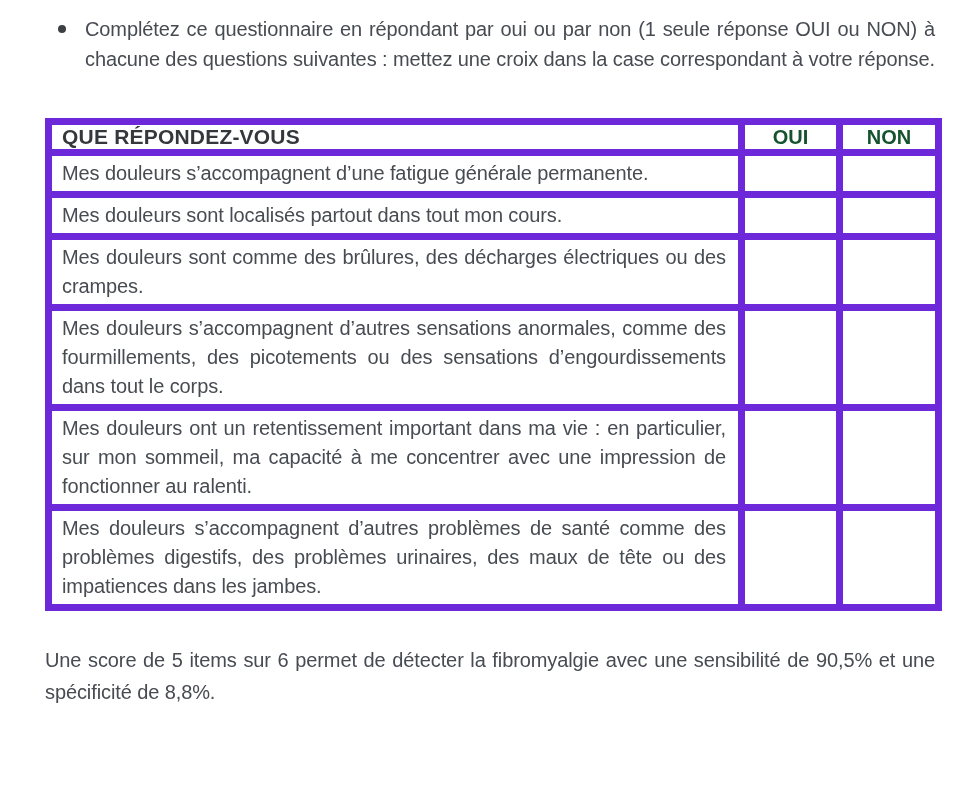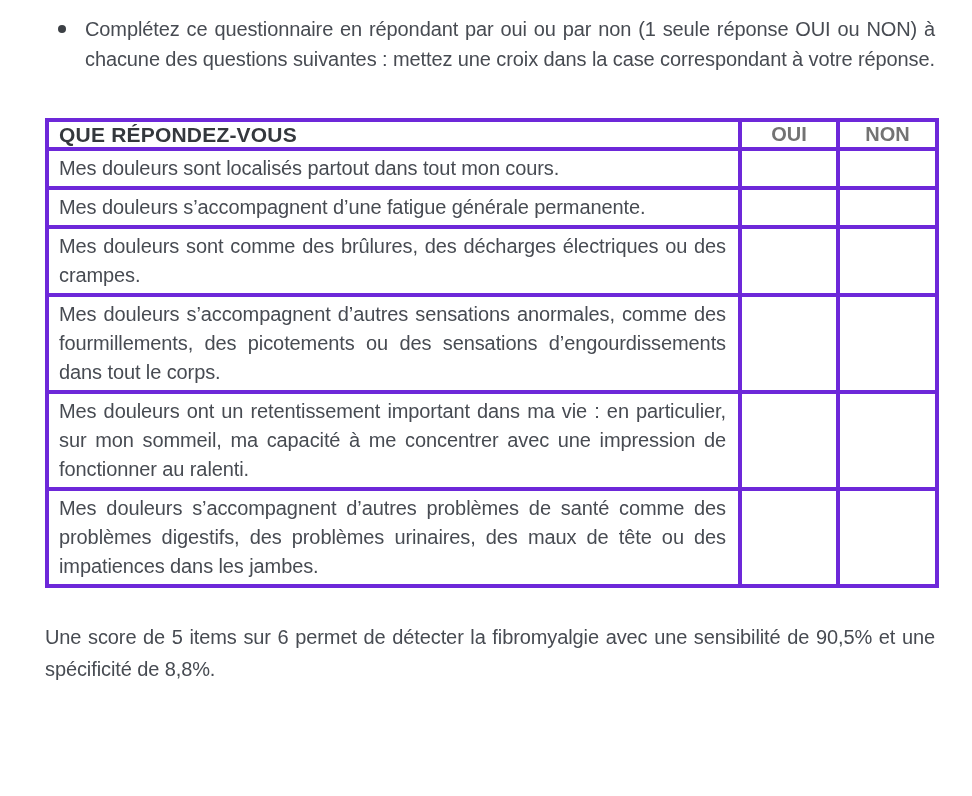--- a/index.html
+++ b/index.html
@@ -39,37 +39,37 @@
 
   
   table.quiz {
     width: 890px;
     margin-top: 44px;
     border-collapse: collapse;
     table-layout: fixed;
     border: 3px solid #1a1a1c;
   }
   table.quiz th, table.quiz td {
-    border: 4px solid #6d28d9;
+    border: 7px solid #6d28d9;
     vertical-align: middle;
   }
   th.q-head {
     text-align: left;
     font-size: 21px;
     font-weight: bold;
     color: #34383d;
     letter-spacing: 0.2px;
     padding: 0 10px;
     height: 29px;
   }
   th.yn-head {
     text-align: center;
     font-size: 20px;
     font-weight: bold;
-    color: #737373;
+    color: #14532d;
     height: 29px;
   }
   td.q-cell {
     font-size: 20px;
     line-height: 29px;
     text-align: justify;
     padding: 3px 12px 3px 10px;
     letter-spacing: -0.1px;
     color: #474b52;
   }
@@ -109,26 +109,26 @@
     </colgroup>
     <thead>
       <tr>
         <th class="q-head">QUE RÉPONDEZ-VOUS</th>
         <th class="yn-head">OUI</th>
         <th class="yn-head">NON</th>
       </tr>
     </thead>
     <tbody>
       <tr class="h1">
-        <td class="q-cell">Mes douleurs sont localisés partout dans tout mon cours.</td>
+        <td class="q-cell">Mes douleurs s’accompagnent d’une fatigue générale permanente.</td>
         <td class="a-cell"></td>
         <td class="a-cell"></td>
       </tr>
       <tr class="h1">
-        <td class="q-cell">Mes douleurs s’accompagnent d’une fatigue générale permanente.</td>
+        <td class="q-cell">Mes douleurs sont localisés partout dans tout mon cours.</td>
         <td class="a-cell"></td>
         <td class="a-cell"></td>
       </tr>
       <tr class="h2">
         <td class="q-cell">Mes douleurs sont comme des brûlures, des décharges électriques ou des crampes.</td>
         <td class="a-cell"></td>
         <td class="a-cell"></td>
       </tr>
       <tr class="h3">
         <td class="q-cell">Mes douleurs s’accompagnent d’autres sensations anormales, comme des fourmillements, des picotements ou des sensations d’engourdissements dans tout le corps.</td>

